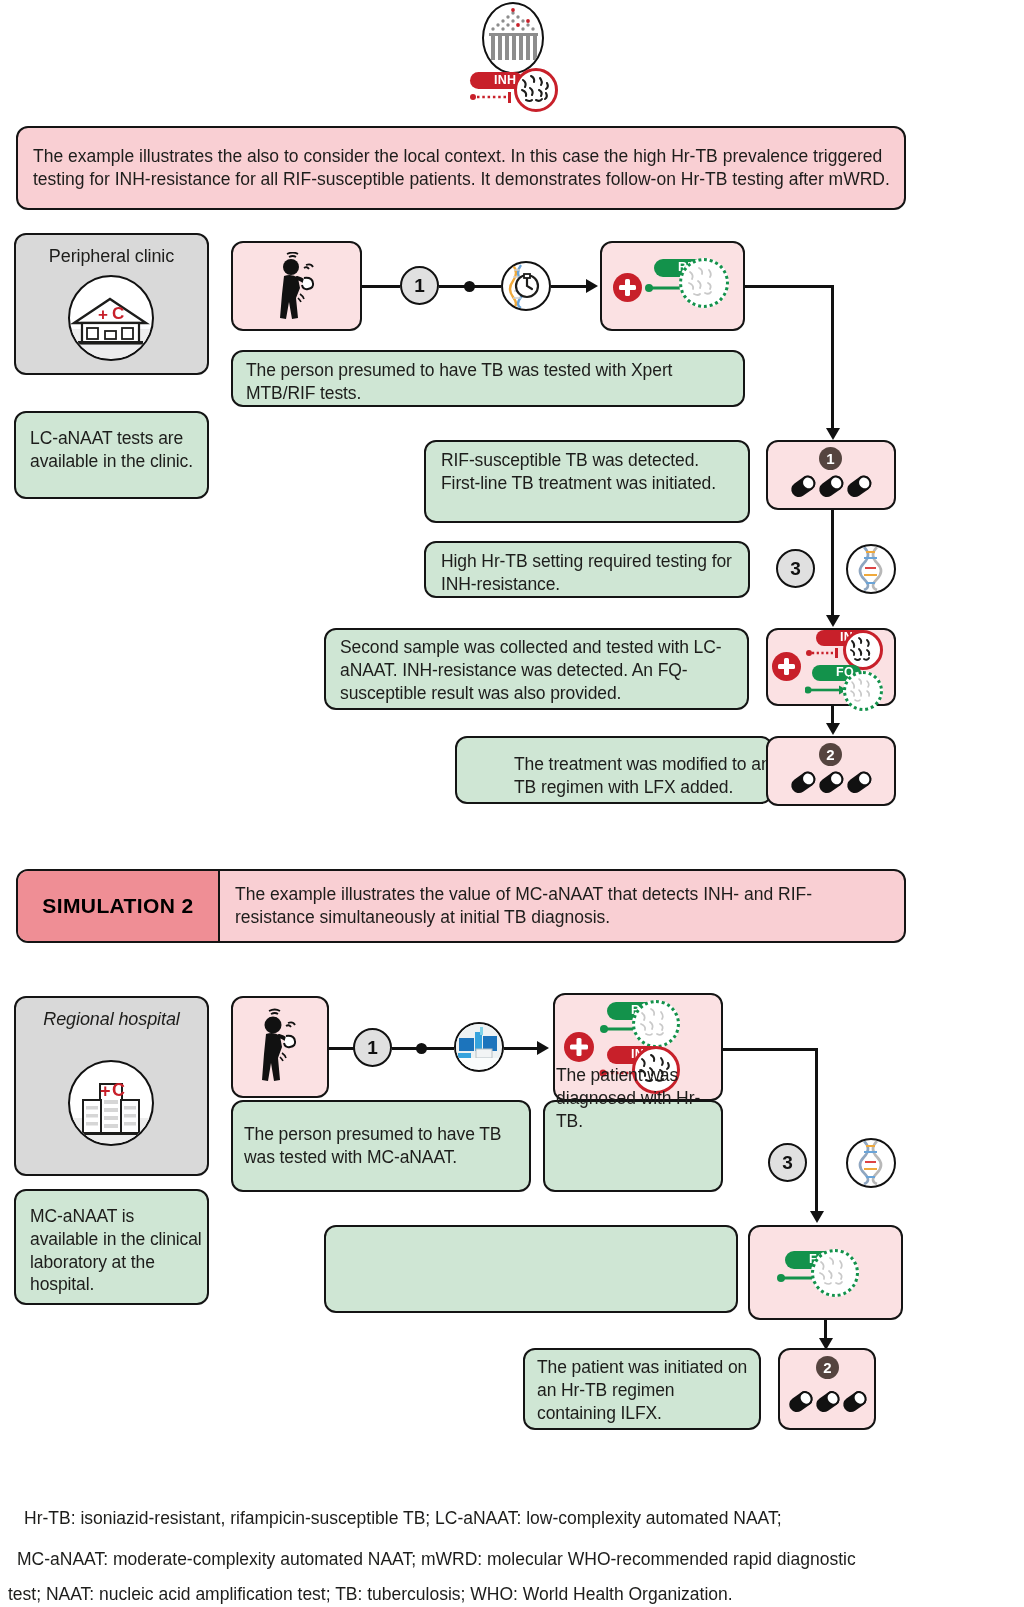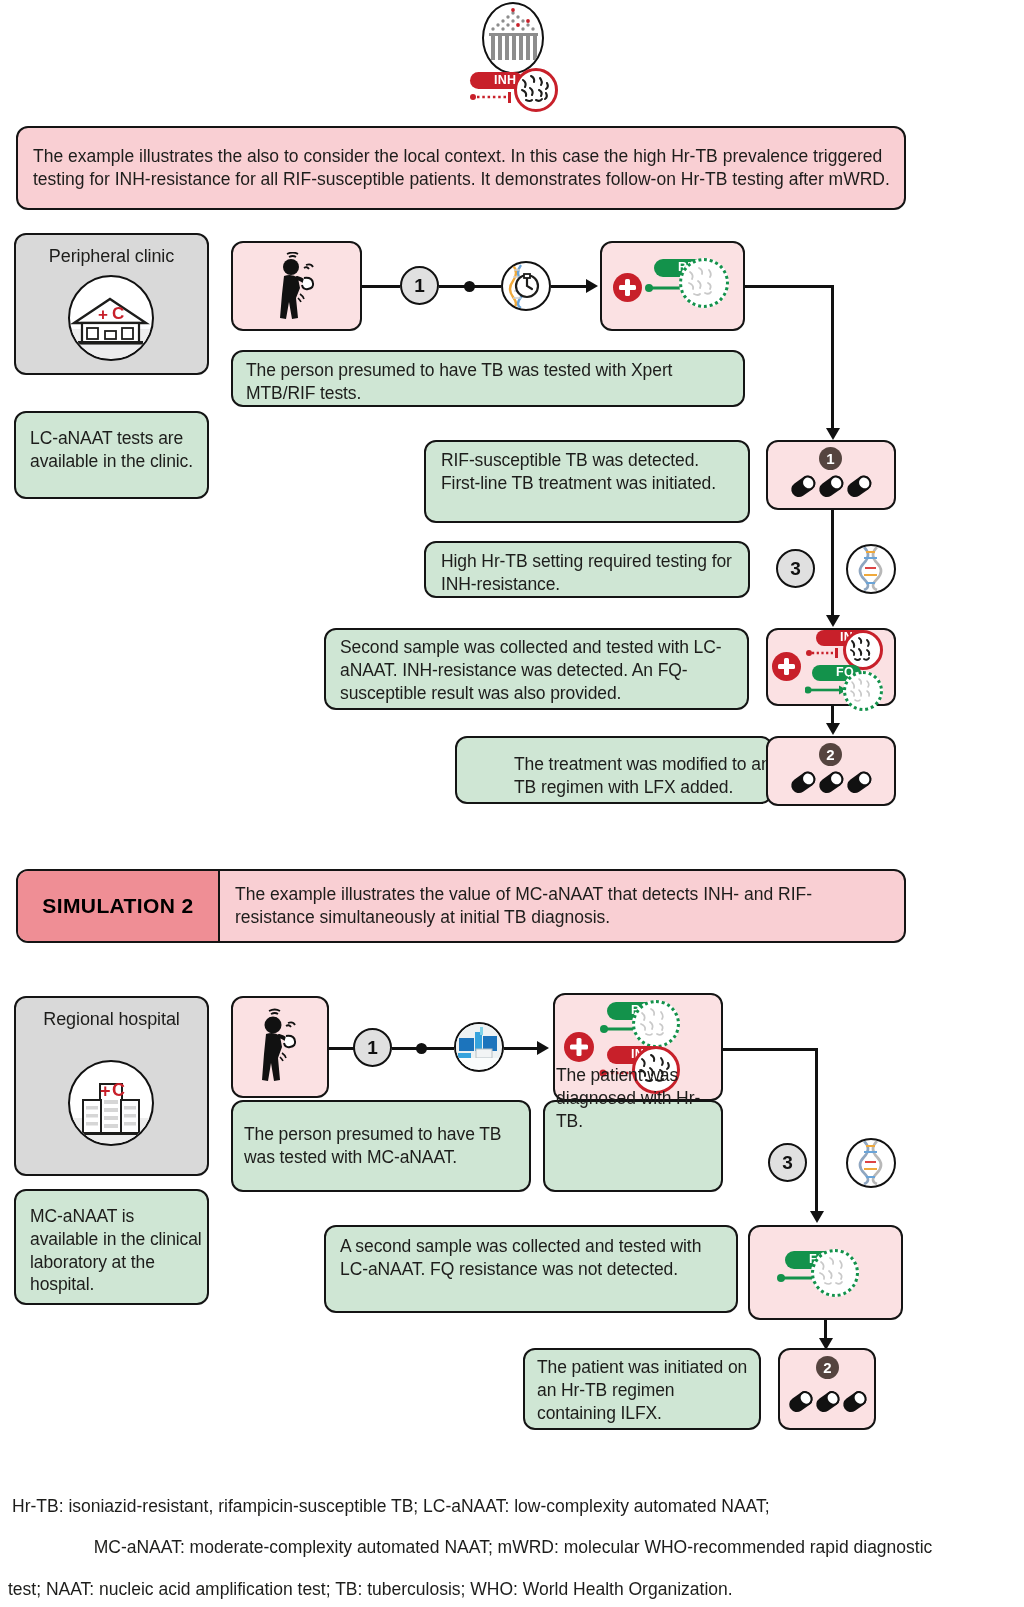--- a/index.html
+++ b/index.html
@@ -481,21 +481,21 @@
       </g>
     </svg>
   </div>
 
   <div class="simbanner" style="left:16px; top:869px; width:890px; height:74px;">
     <div class="simlabel" style="width:202px;">SIMULATION 2</div>
     <div class="simdesc">The example illustrates the value of MC-aNAAT that detects INH- and RIF-resistance simultaneously at initial TB diagnosis.</div>
   </div>
 
   <div class="rbox grey" style="left:14px; top:996px; width:195px; height:180px;"></div>
-  <div class="boxtext" style="left:14px; top:1008px; width:195px; text-align:center; font-size:18px; line-height:1.25;">Regional hospital</div>
+  <div class="boxtext" style="left:14px; top:1008px; width:195px; text-align:center; font-size:18px; line-height:1.25;font-style:italic;">Regional hospital</div>
   <div class="iconcircle" style="left:68px; top:1060px; width:86px; height:86px;">
     <svg width="81" height="81" viewBox="0 0 81 81" style="position:absolute;left:0;top:0;">
       <rect x="0" y="56" width="81" height="25" fill="#ededed"></rect>
       <rect x="30" y="22" width="22" height="50" fill="#fff" stroke="#1d1d1b" stroke-width="2"></rect>
       <rect x="13" y="38" width="18" height="34" fill="#fff" stroke="#1d1d1b" stroke-width="2"></rect>
       <rect x="51" y="38" width="18" height="34" fill="#fff" stroke="#1d1d1b" stroke-width="2"></rect>
       <g fill="#d6d6d6">
         <rect x="34" y="38" width="14" height="4"></rect>
           <rect x="34" y="46" width="14" height="4"></rect>
         <rect x="34" y="54" width="14" height="4"></rect>
@@ -629,21 +629,20 @@
         <line x1="18" y1="6" x2="27" y2="6" stroke="#f0a93b"></line>
         <line x1="16" y1="12" x2="29" y2="12" stroke="#6aa4d8"></line>
         <line x1="17" y1="22" x2="28" y2="22" stroke="#d44"></line>
         <line x1="16" y1="29" x2="29" y2="29" stroke="#f0a93b"></line>
         <line x1="18" y1="37" x2="27" y2="37" stroke="#6aa4d8"></line>
       </g>
     </svg>
   </div>
 
   <div class="rbox green" style="left:324px; top:1225px; width:414px; height:88px;"></div>
-  <div class="boxtext" style="left:340px; top:1235px; width:390px;">A second sample was collected and tested with LC-aNAAT. FQ resistance was not detected.</div>
 
   <div class="rbox pink" style="left:748px; top:1225px; width:155px; height:95px;"></div>
   <div class="drugtag tag-green" style="left:785px; top:1251px; height:18px;">FQ</div>
   <svg width="46" height="13" style="position:absolute;left:777px;top:1272px;">
     <circle cx="4" cy="6" r="4" fill="#13924b"></circle>
     <line x1="6" y1="6" x2="38" y2="6" stroke="#13924b" stroke-width="3"></line>
     <polygon points="38,1 46,6 38,11.5" fill="#13924b"></polygon>
   </svg>
   <div style="position:absolute; left:811px; top:1249px; width:48px; height:48px;
               border:3px dotted #13924b; border-radius:50%; background:#fff;">
@@ -682,18 +681,18 @@
         </g>
         <g transform="rotate(-35 66 16)">
           <rect x="54" y="10" width="23" height="13" rx="6.5" fill="#111"></rect>
           <rect x="65.5" y="10" width="11.5" height="13" rx="6.5" fill="#fff"></rect>
         </g>
       </g>
     </svg>
   </div>
 
   <div class="footer" style="left:8px; top:1490px; width:1010px;">
-    <p style="margin:4px;">Hr-TB: isoniazid-resistant, rifampicin-susceptible TB; LC-aNAAT: low-complexity automated NAAT;</p>
-    <p style="margin:16px;text-align:center;">MC-aNAAT: moderate-complexity automated NAAT; mWRD: molecular WHO-recommended rapid diagnostic</p>
+    <p style="margin:16px;">Hr-TB: isoniazid-resistant, rifampicin-susceptible TB; LC-aNAAT: low-complexity automated NAAT;</p>
+    <p style="margin:9px;">MC-aNAAT: moderate-complexity automated NAAT; mWRD: molecular WHO-recommended rapid diagnostic</p>
     <p style="margin:0 0 12px 0;">test; NAAT: nucleic acid amplification test; TB: tuberculosis; WHO: World Health Organization.</p>
   </div>
 
 </div>
 
 </body></html>

